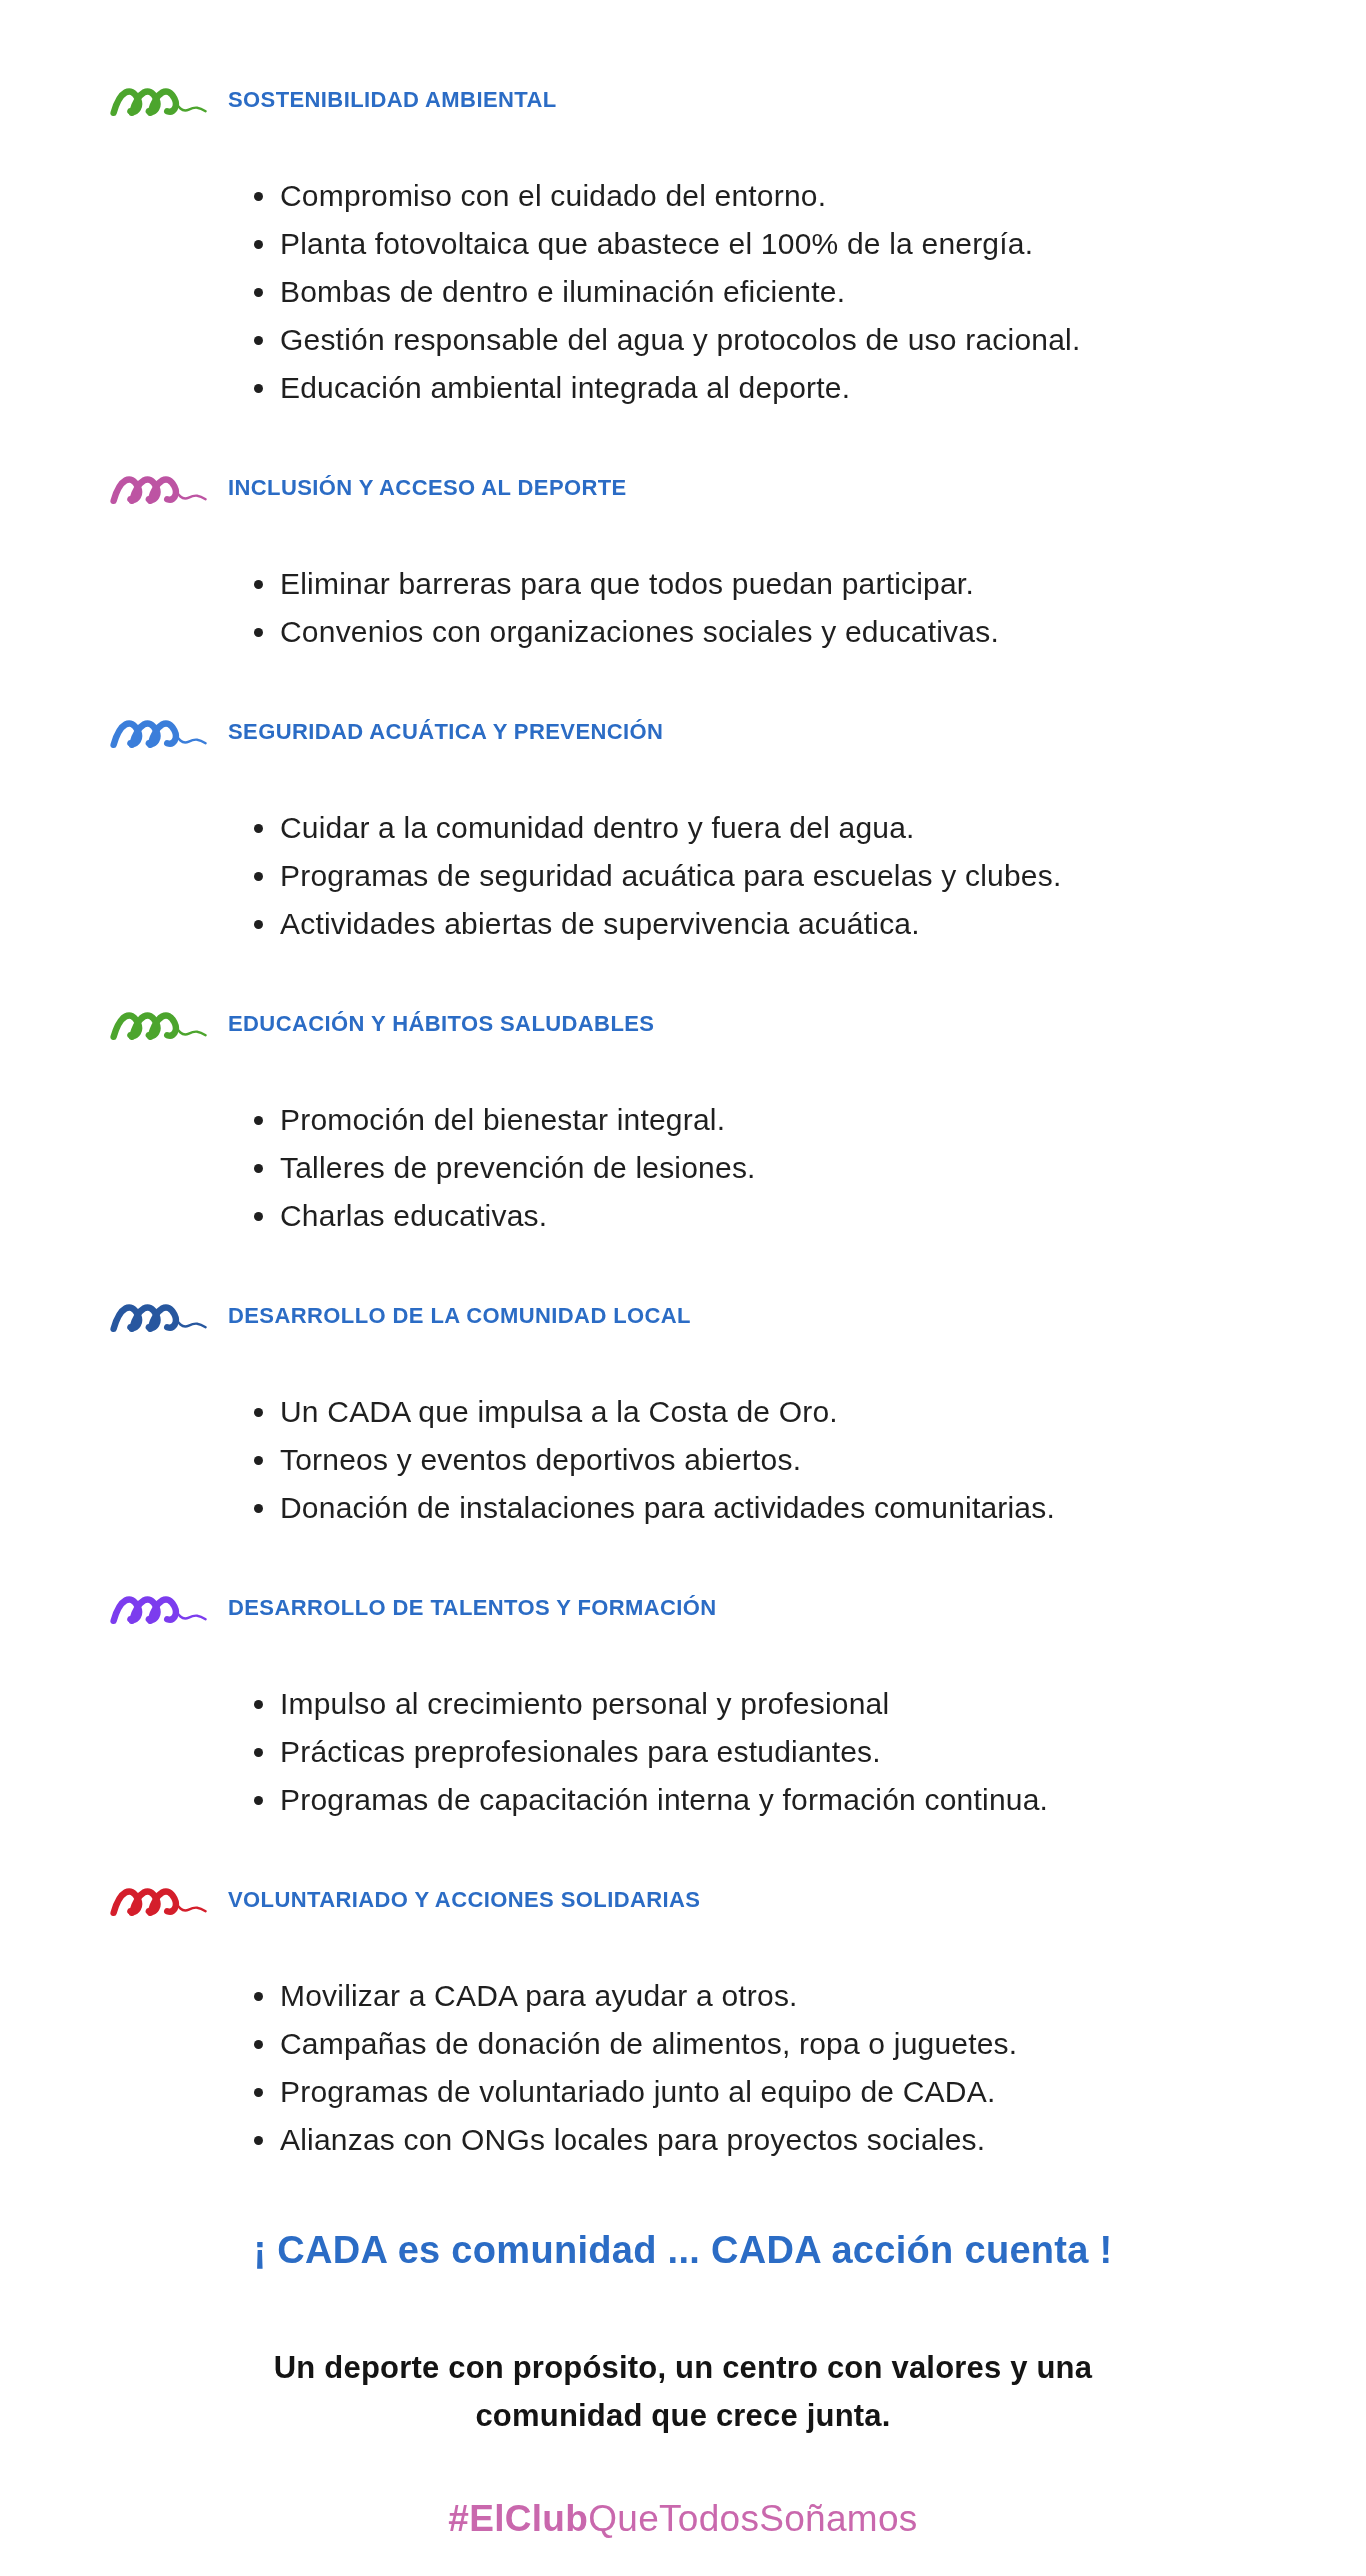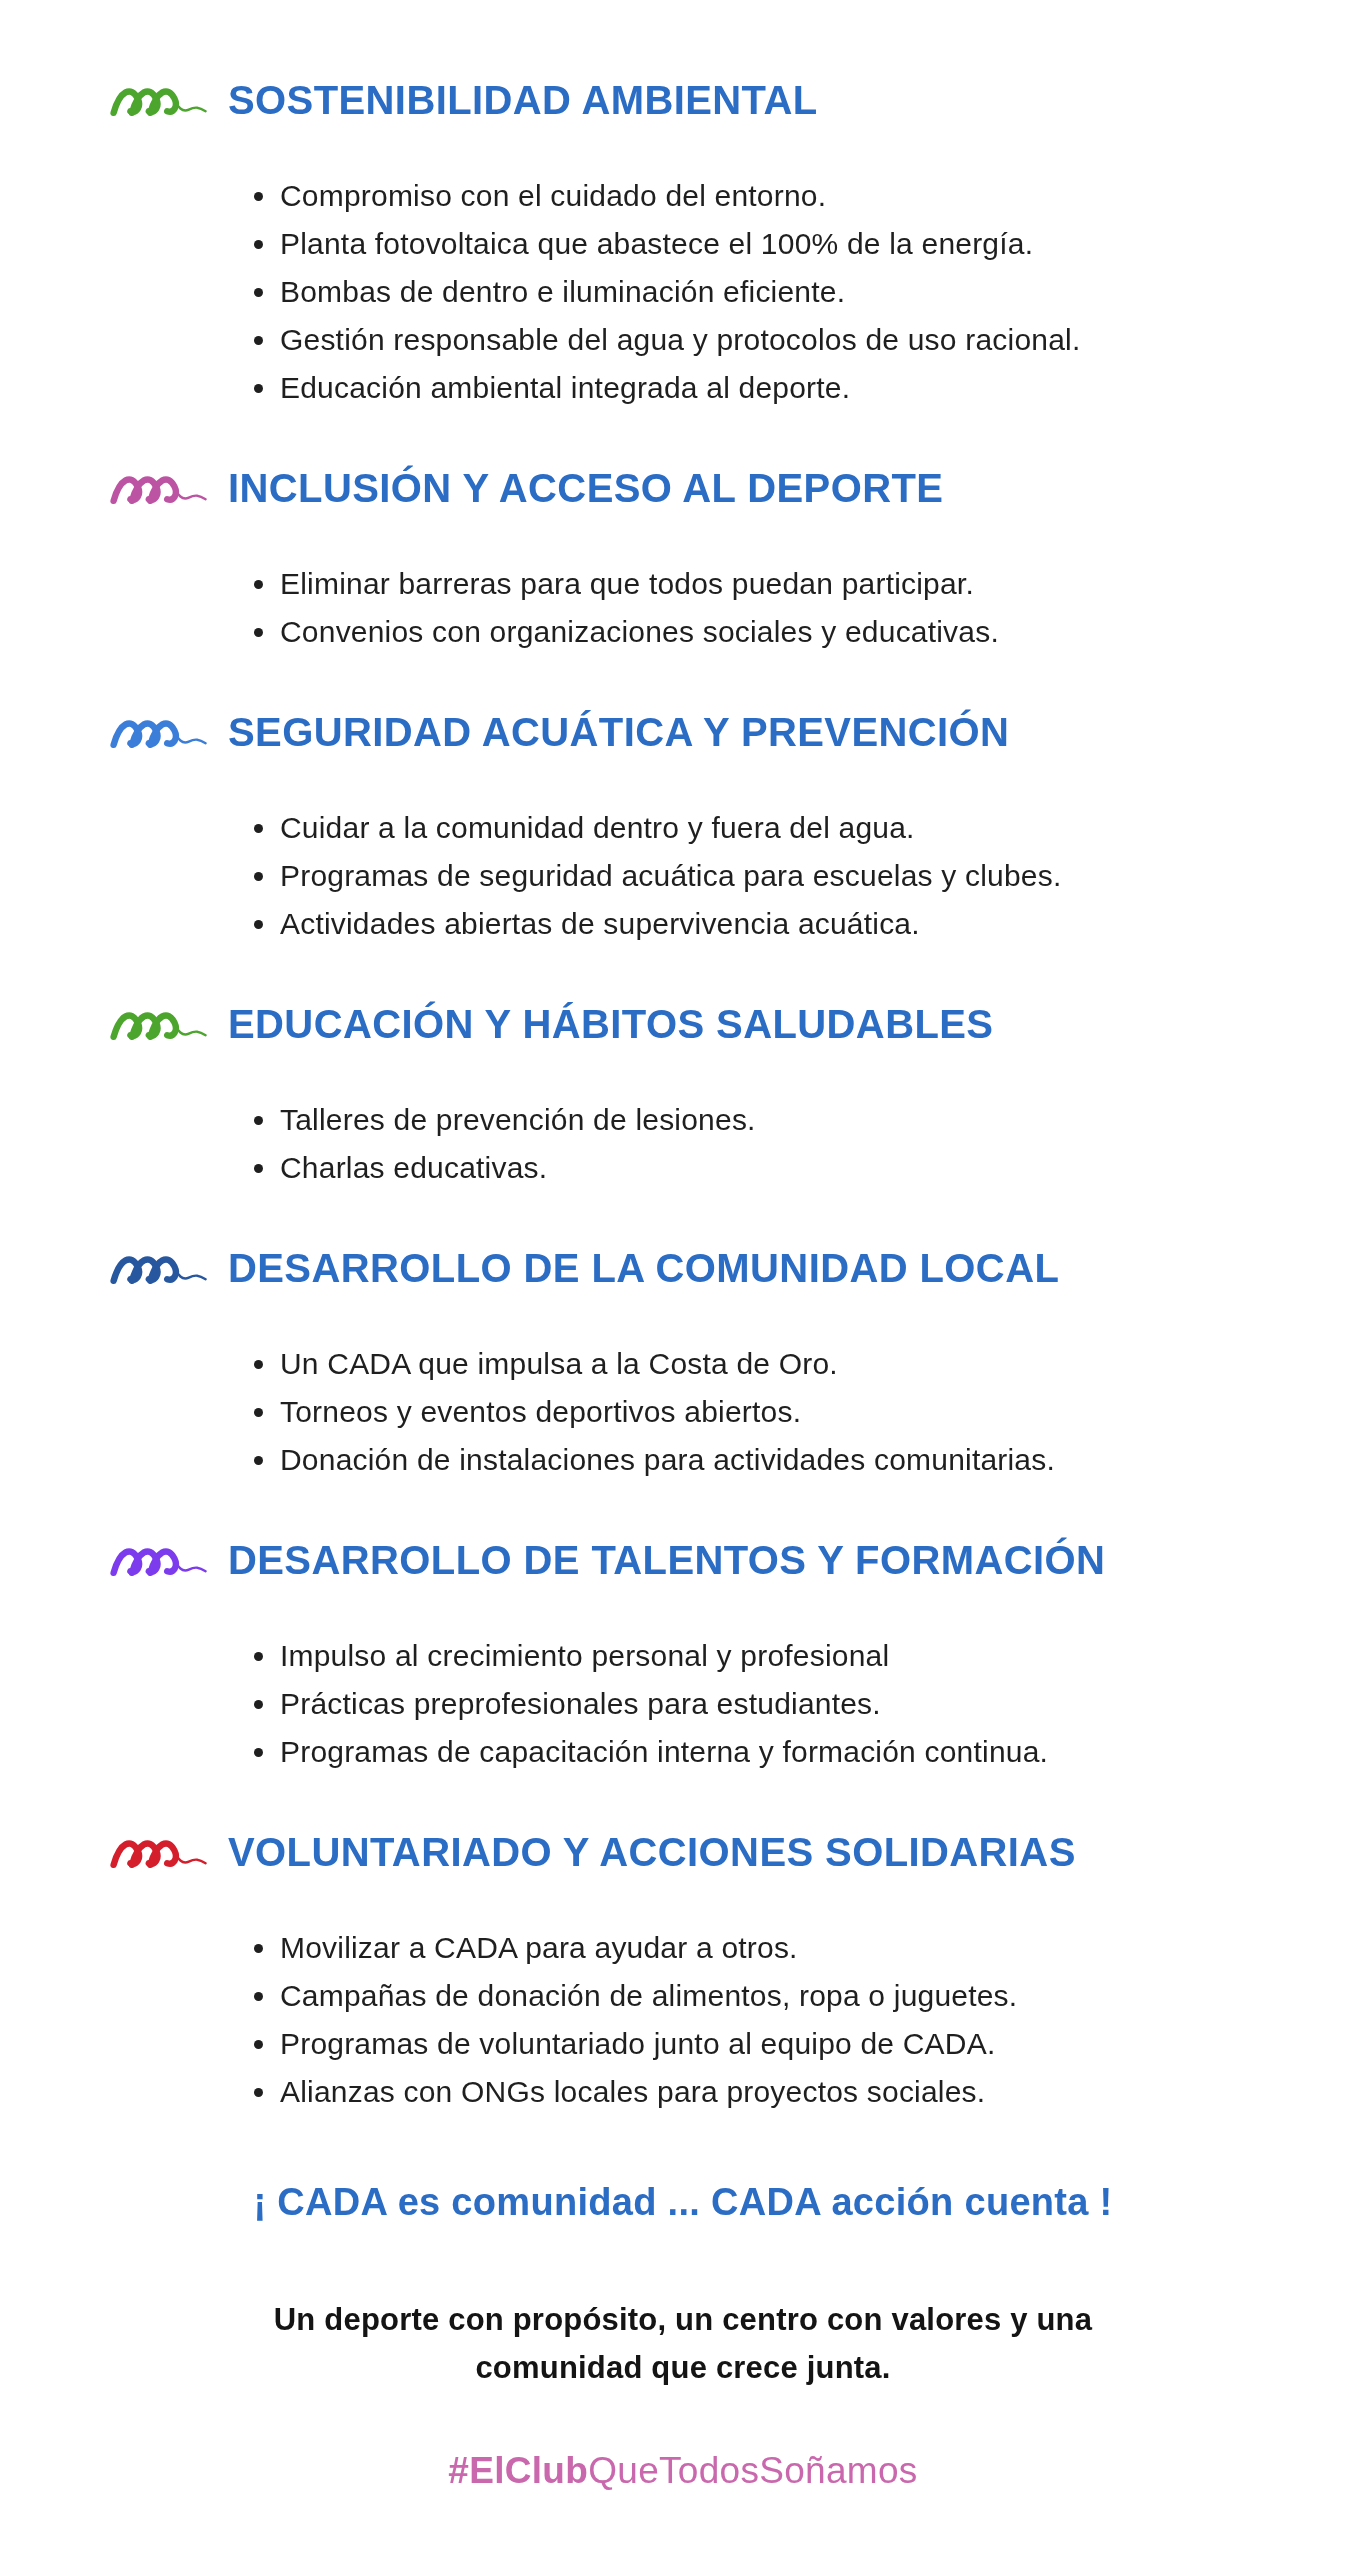--- a/index.html
+++ b/index.html
@@ -19,21 +19,21 @@
     margin-left: 108px;
     height: 44px;
   }
   .wave-icon {
     width: 104px;
     height: 46px;
     flex: 0 0 auto;
     margin-right: 16px;
   }
   .section-title {
-    font-size: 40px;
+    font-size: 22px;
     font-weight: 800;
     color: #2B6CC5;
     letter-spacing: 0.4px;
     white-space: nowrap;
   }
   .section-bullets {
     list-style: none;
     margin: 50px 0 0 250px;
     padding: 0;
   }
@@ -144,20 +144,21 @@
     <div class="section-header">
       <svg class="wave-icon" viewBox="0 0 130 56" fill="none" xmlns="http://www.w3.org/2000/svg" style="color: rgb(76, 165, 45);">
         <path d="M7 44 C15 16 29 10 37 26 C42 36 36 45 28 42" stroke="currentColor" stroke-width="8" stroke-linecap="round" fill="none"></path>
         <path d="M30 44 C38 16 52 10 60 26 C65 36 59 45 51 42" stroke="currentColor" stroke-width="8" stroke-linecap="round" fill="none"></path>
         <path d="M53 44 C61 16 75 10 83 26 C88 36 82 45 74 42" stroke="currentColor" stroke-width="8" stroke-linecap="round" fill="none"></path>
         <path d="M83 26 C87 37 93 44 101 40 C109 36 114 37 122 42" stroke="currentColor" stroke-width="3" stroke-linecap="round" fill="none"></path>
       </svg>
       <h2 class="section-title">EDUCACIÓN Y HÁBITOS SALUDABLES</h2>
     </div>
     <ul class="section-bullets">
+          <li class="bullet-item">Promoción del bienestar integral.</li>
           <li class="bullet-item">Talleres de prevención de lesiones.</li>
           <li class="bullet-item">Charlas educativas.</li>
         </ul>
   </section>
 
   <section class="section">
     <div class="section-header">
       <svg class="wave-icon" viewBox="0 0 130 56" fill="none" xmlns="http://www.w3.org/2000/svg" style="color: rgb(39, 87, 159);">
         <path d="M7 44 C15 16 29 10 37 26 C42 36 36 45 28 42" stroke="currentColor" stroke-width="8" stroke-linecap="round" fill="none"></path>
         <path d="M30 44 C38 16 52 10 60 26 C65 36 59 45 51 42" stroke="currentColor" stroke-width="8" stroke-linecap="round" fill="none"></path>

